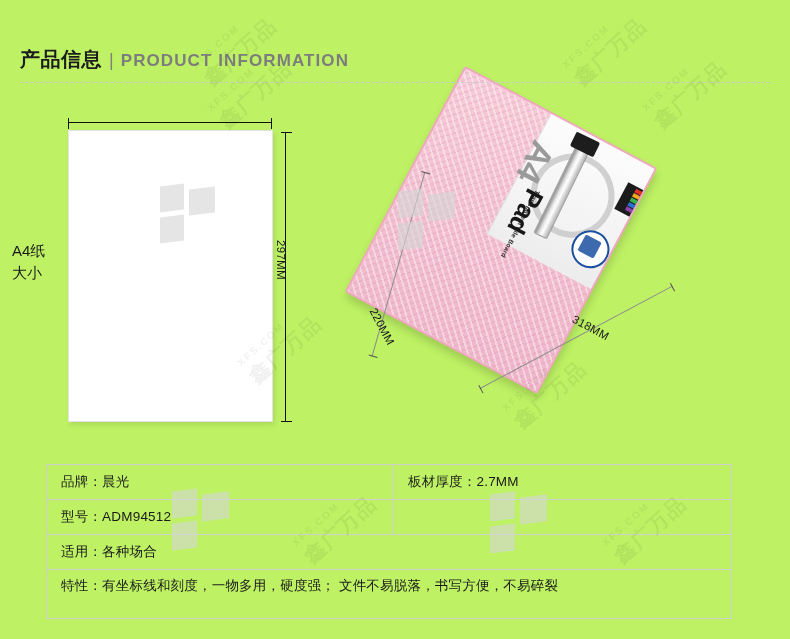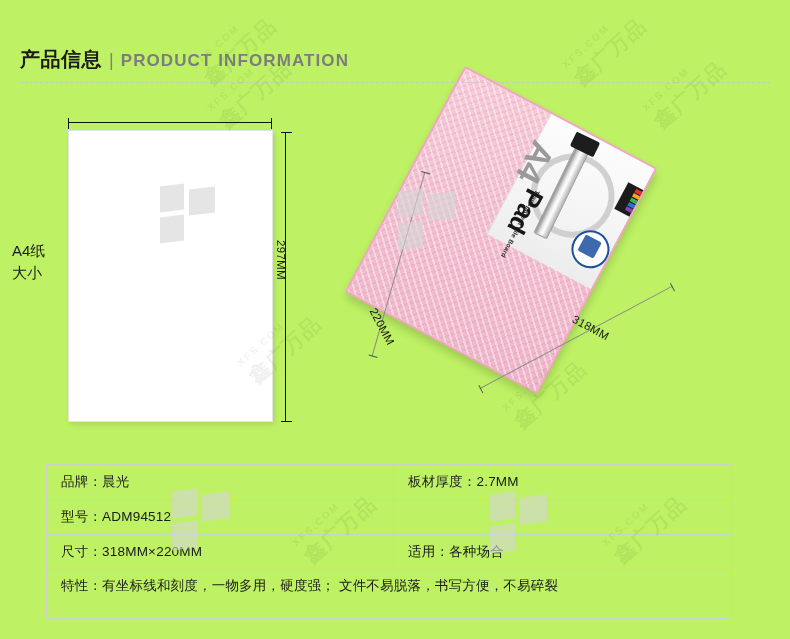--- a/index.html
+++ b/index.html
@@ -490,21 +490,20 @@
     <div class="row">
       <div class="cell left">品牌：晨光</div>
       <div class="cell right">板材厚度：2.7MM</div>
     </div>
 
     <div class="row">
       <div class="cell left">型号：ADM94512</div>
     </div>
 
     <div class="row">
-      <div class="cell left">尺寸：318MM×220MM</div>
       <div class="cell right">适用：各种场合</div>
     </div>
 
     <div class="row full">
       <div class="cell">特性：有坐标线和刻度，一物多用，硬度强； 文件不易脱落，书写方便，不易碎裂</div>
     </div>
   </div>
 
   <div class="wm-layer">
     <div class="wm" style="left:190px; top:62px;">

